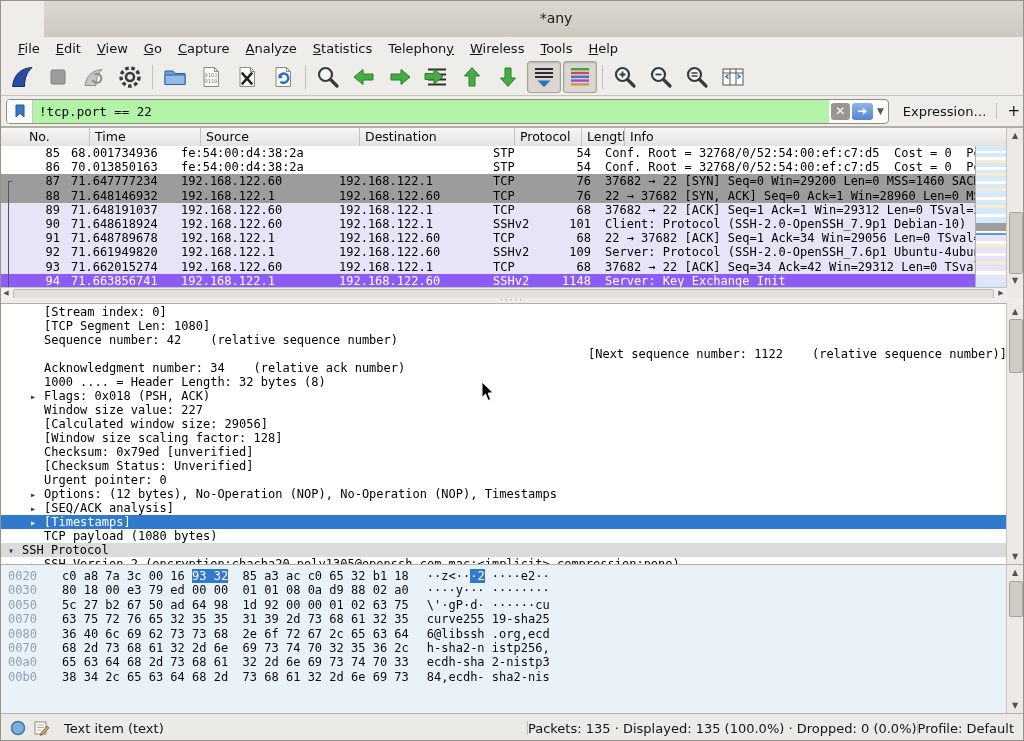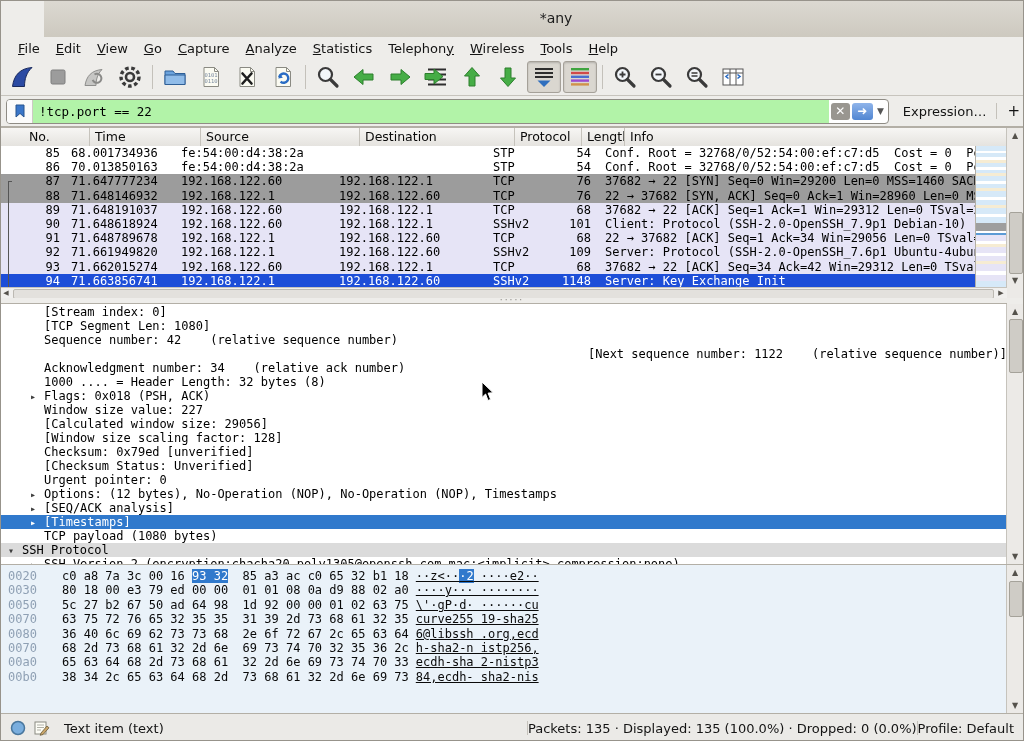--- a/index.html
+++ b/index.html
@@ -52,21 +52,21 @@
   .pl-header{position:absolute;top:0;left:0;width:1007px;height:18px;display:flex;
     background:linear-gradient(#f7f6f4,#e5e3df);border-bottom:1px solid #b3afa6;overflow:hidden;padding-left:24px;}
   .pl-h-cell{font-size:12.5px;color:#0a0a0a;padding:1px 0 0 5px;border-right:1px solid #c6c3bc;
     overflow:hidden;white-space:nowrap;flex:0 0 auto;}
   .pl-rows{position:absolute;top:18px;left:0;width:975px;height:142px;overflow:hidden;}
   .pl-row{display:flex;height:14.2px;font:12px "DejaVu Sans Mono",monospace;white-space:pre;
     position:relative;overflow:hidden;color:#000;}
   .pl-row.r-white{background:#fff;}
   .pl-row.r-gray{background:#9c9c9c;}
   .pl-row.r-lav{background:#e6e4f6;}
-  .pl-row.r-sel{background:#1d4ed8;color:#fff;align-items:flex-end;}
+  .pl-row.r-sel{background:#8b5cf6;color:#fff;align-items:flex-end;}
   .pl-cell{overflow:hidden;flex:0 0 auto;padding-left:5px;}
   .c-no{text-align:right;padding-right:6px;padding-left:0;}
   .c-len{text-align:right;padding-right:9px;padding-left:0;}
   .pl-row.br::before{content:"";position:absolute;left:8px;top:0;bottom:0;width:1px;background:#555;}
   .pl-row.br-first::before{top:7px;}
   .pl-row.br-first::after{content:"";position:absolute;left:8px;top:7px;width:4px;height:1px;background:#555;}
   .minimap{position:absolute;top:18px;left:975px;width:32px;height:142px;border-left:1px solid #b3afa6;
     overflow:hidden;background:#fff;}
   .mm-stripe{width:100%;}
   .vscroll{position:absolute;top:0;right:0;width:17px;height:160px;background:#eceae7;
@@ -97,21 +97,21 @@
   .dt-line.shade{background:#dbdbdb;}
   .dt-scroll{position:absolute;top:304px;right:0;width:17px;height:260px;background:#eceae7;
     border-left:1px solid #c6c3bc;}
 
   
   .hexpane{position:absolute;top:564px;left:0;width:1024px;height:149px;background:#eaf2f9;
     border-top:1px solid #b3afa6;padding-top:4px;overflow:hidden;}
   .hx-row{height:14.4px;font:12px "DejaVu Sans Mono",monospace;white-space:pre;display:flex;color:#0a0a0a;}
   .hx-off{width:44px;padding-left:8px;color:#8fa0b4;flex:0 0 auto;}
   .hx-hex{margin-left:10px;flex:0 0 auto;}
-  .hx-ascii{margin-left:7px;flex:0 0 auto;text-decoration:underline;}
+  .hx-ascii{margin-left:18px;flex:0 0 auto;}
   .hx-row mark{background:#3079cc;color:#fff;}
   .hx-scroll{position:absolute;top:565px;right:0;width:17px;height:148px;background:#eceae7;
     border-left:1px solid #c6c3bc;}
 
   
   .statusbar{position:absolute;top:713px;left:0;width:1024px;height:28px;background:#ebeae7;
     border-top:1px solid #b3afa6;display:flex;align-items:center;font-size:13px;color:#141414;}
   .sb-left{display:flex;align-items:center;gap:8px;padding-left:10px;flex:1;}
   .sb-right{display:flex;align-items:center;padding-right:10px;}
   .sbsep{width:1px;height:14px;background:#c4c1ba;}

